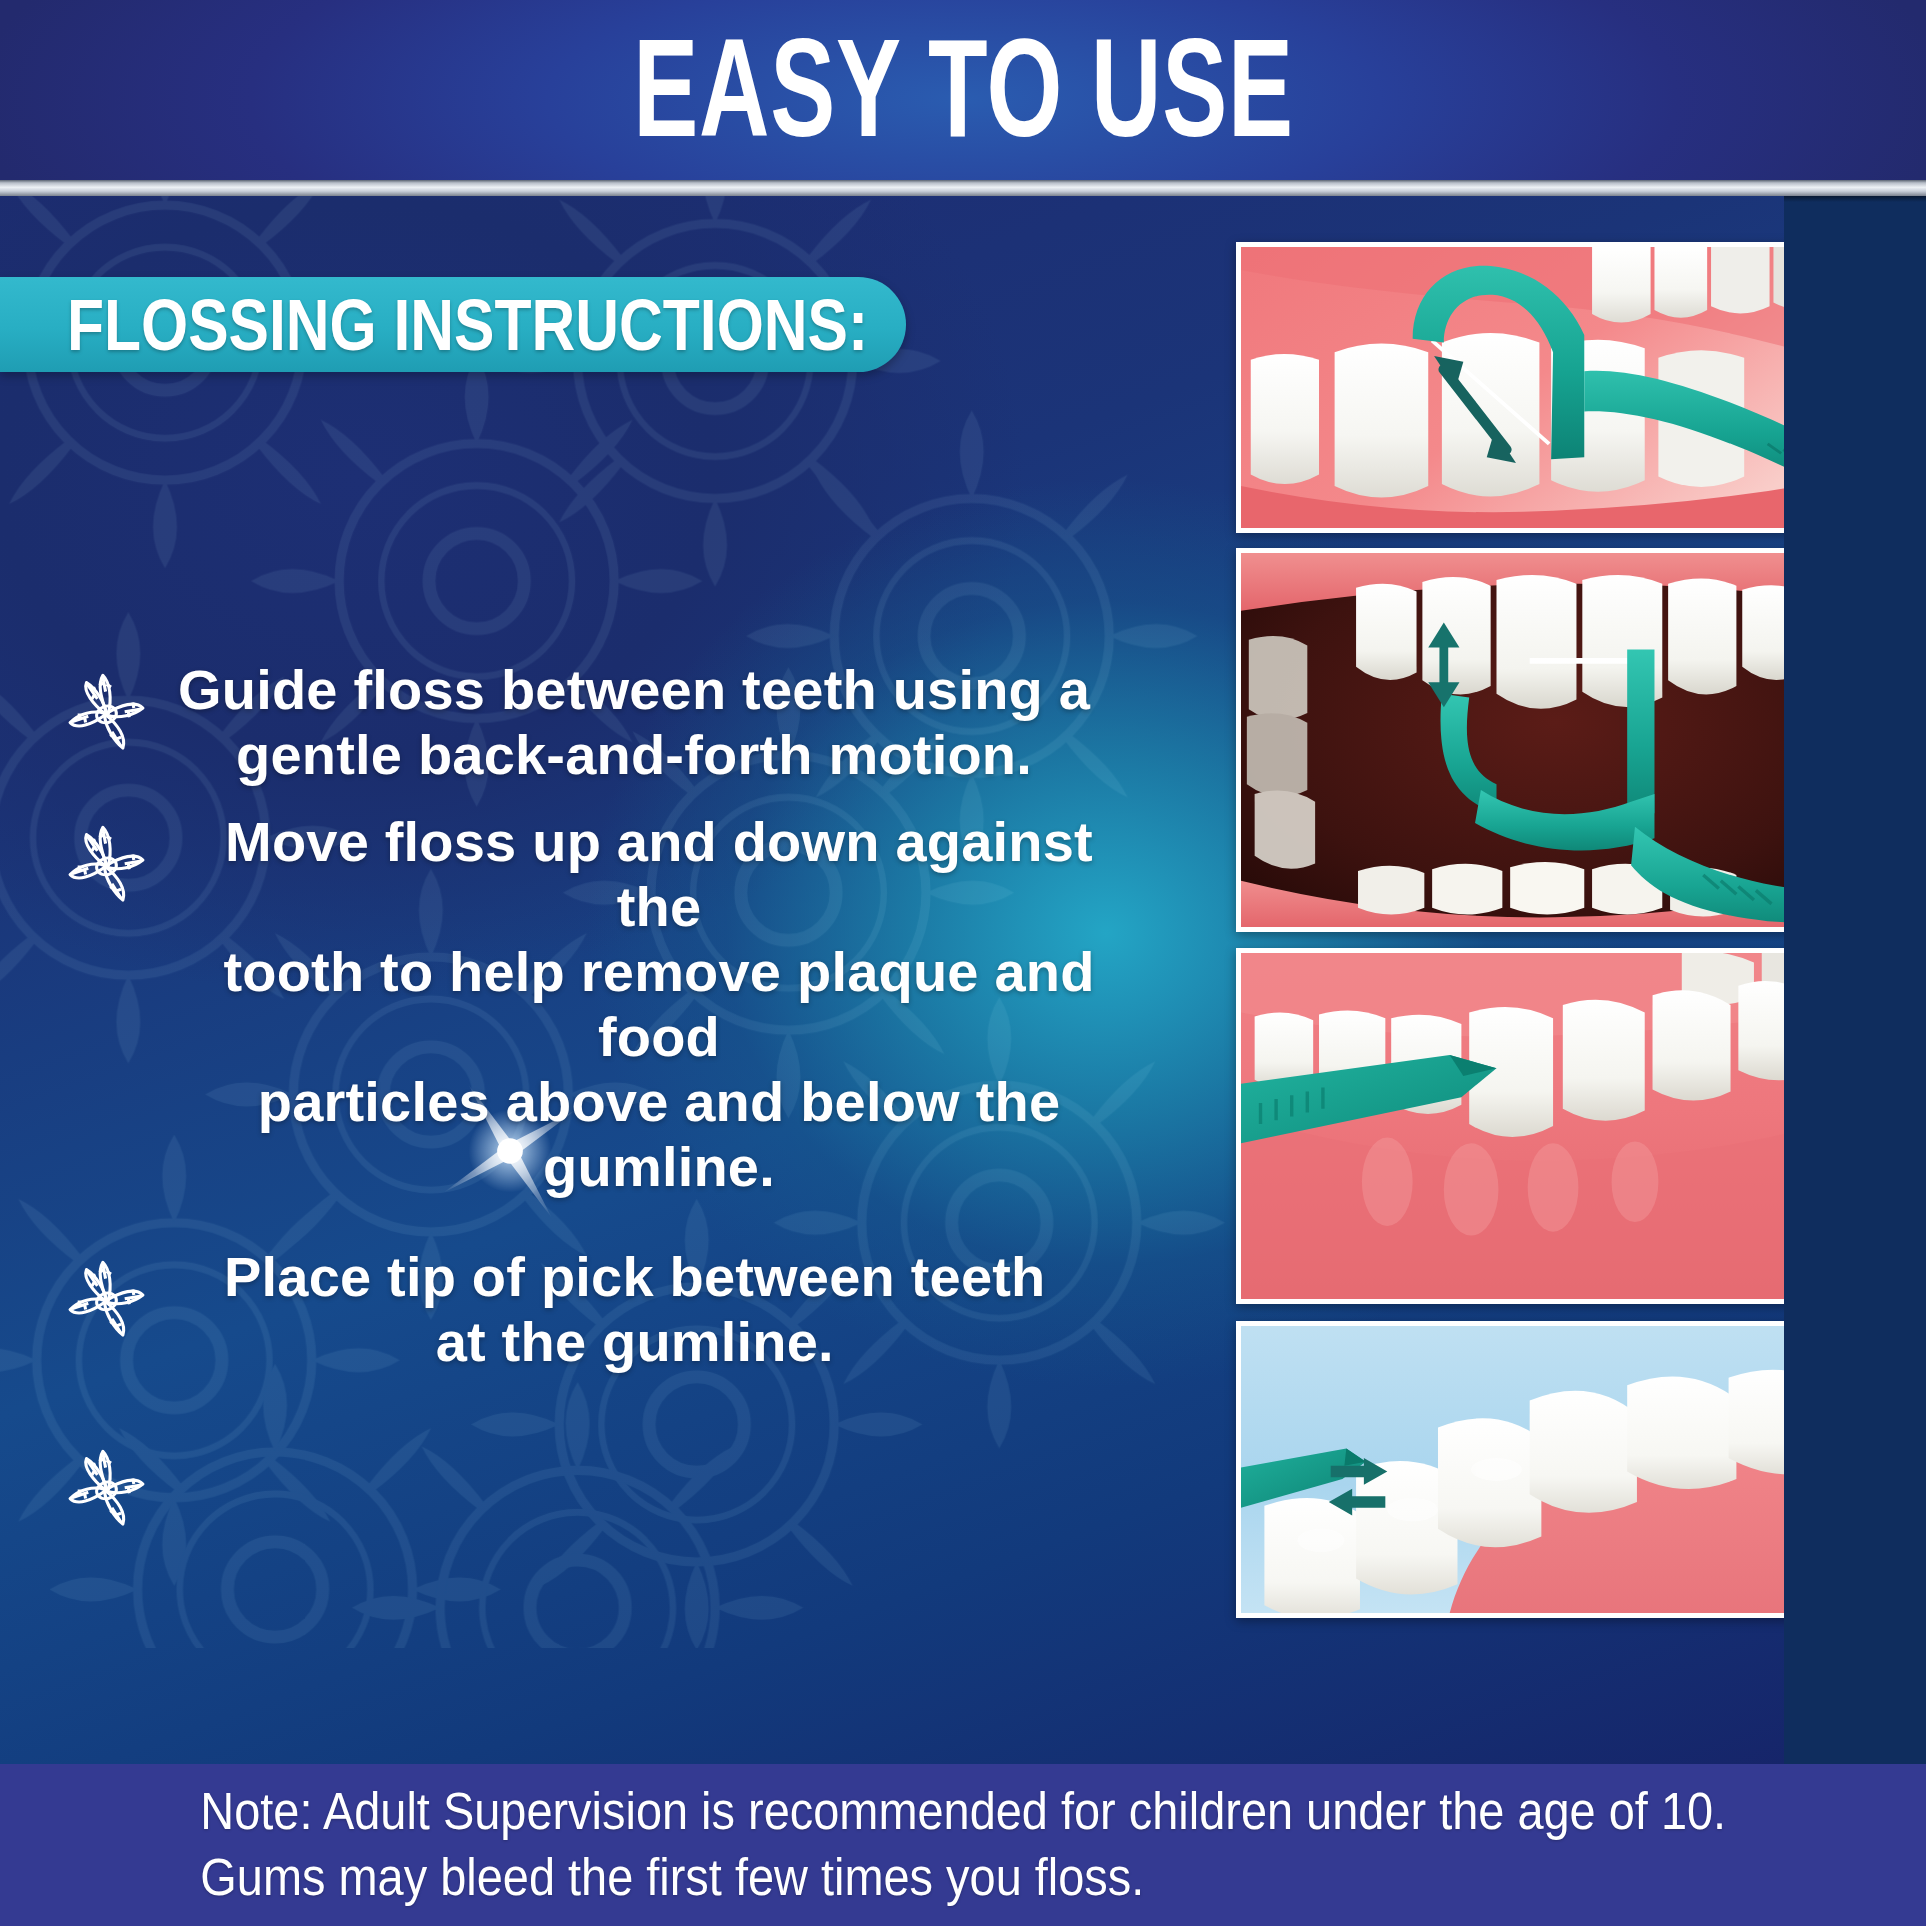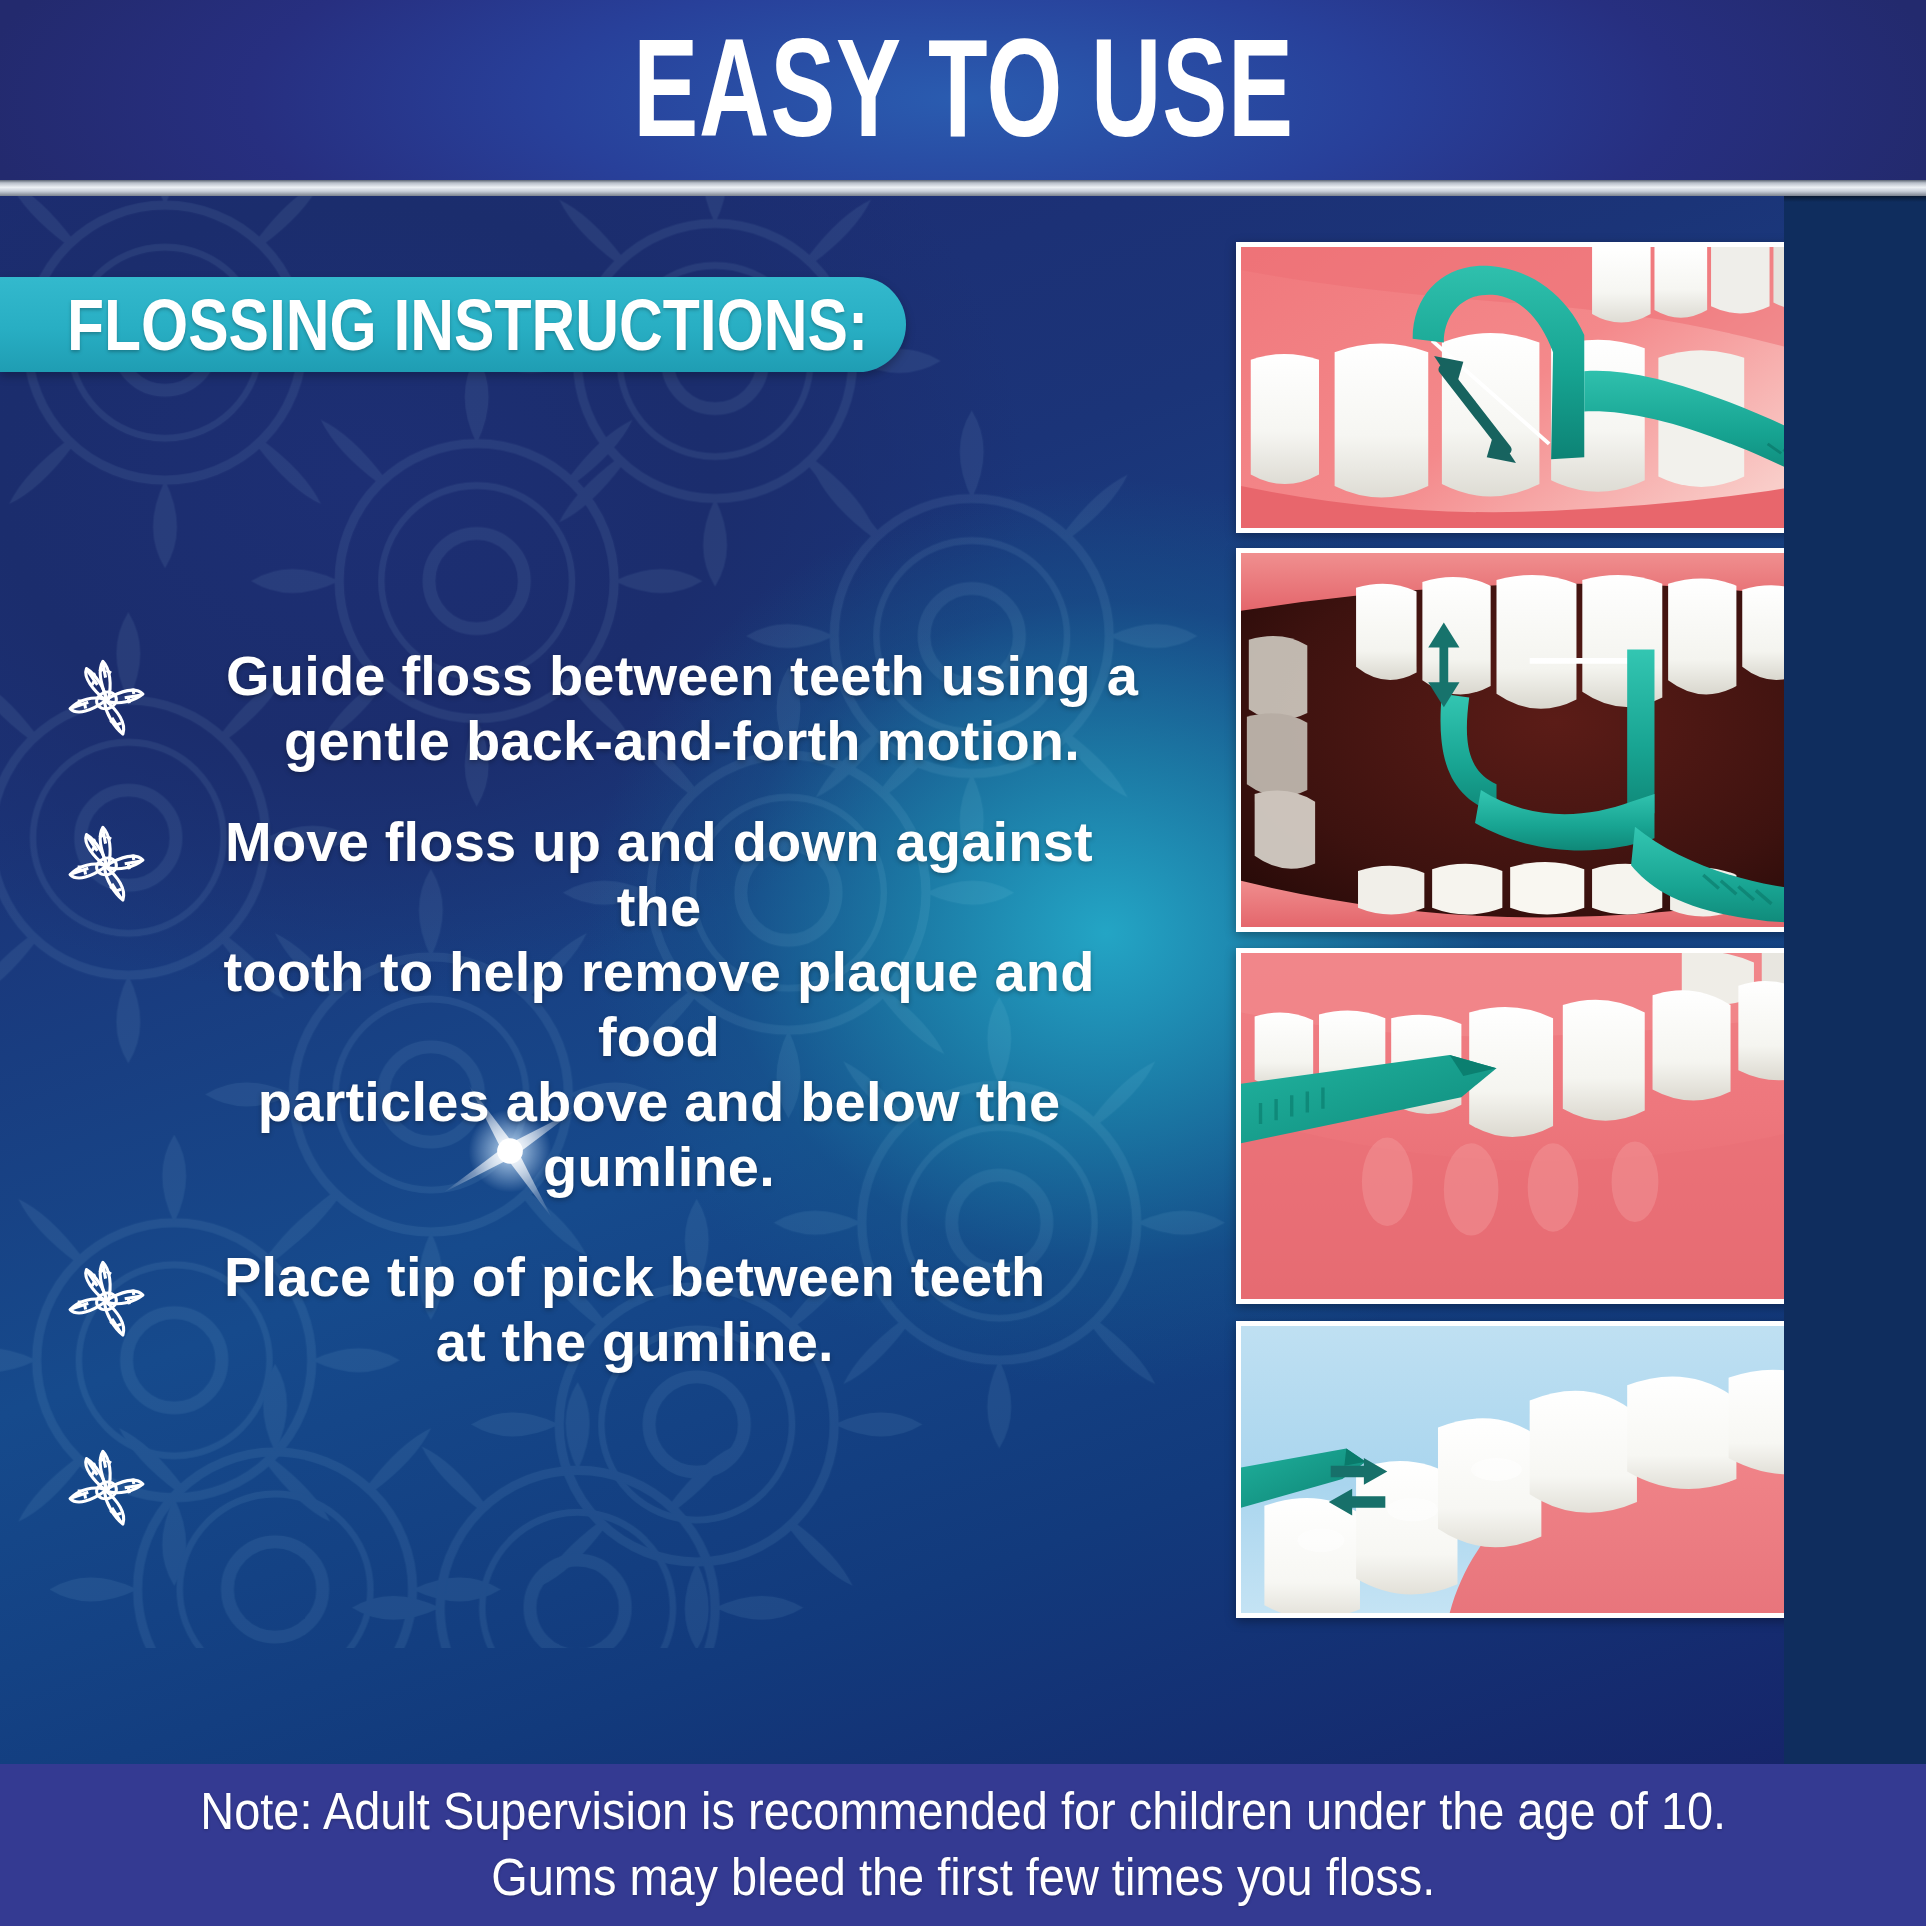--- a/index.html
+++ b/index.html
@@ -86,21 +86,21 @@
     margin-left:26px;
     color:#ffffff;
     font-family:"Liberation Sans Narrow","Liberation Sans",sans-serif;
     font-weight:700;
     font-size:56px;
     line-height:1.16;
     letter-spacing:0.2px;
     text-shadow:0 2px 5px rgba(0,0,0,.30);
     white-space:pre-line;
   }
-  #bullet-floss-1{top:448px;gap:48px;}
+  #bullet-floss-1{top:462px;}
   #bullet-floss-2{top:614px;}
   #bullet-pick-1{top:1049px;gap:46px;}
   #bullet-pick-2{top:1238px;}
 
   
   .panel{
     position:absolute;left:1236px;width:639px;
     border:5px solid #ffffff;
     box-sizing:border-box;
     box-shadow:0 3px 10px rgba(0,0,0,.35);
@@ -118,21 +118,21 @@
     position:absolute;left:0;top:1764px;width:1927px;height:162px;
     background:#343a92;
     display:flex;align-items:center;justify-content:center;
   }
   .footer-text{
     color:#ffffff;
     font-family:"Liberation Sans Narrow","Liberation Sans",sans-serif;
     font-weight:400;
     font-size:51px;
     line-height:1.30;
-    text-align:center;
+    text-align:left;
     white-space:pre-line;
     text-shadow:0 1px 3px rgba(0,0,0,.25);
   }
   .footer-text span{display:inline-block;transform:scaleX(0.92);}
 </style>
 </head>
 <body>
 
 <div class="poster">
 

